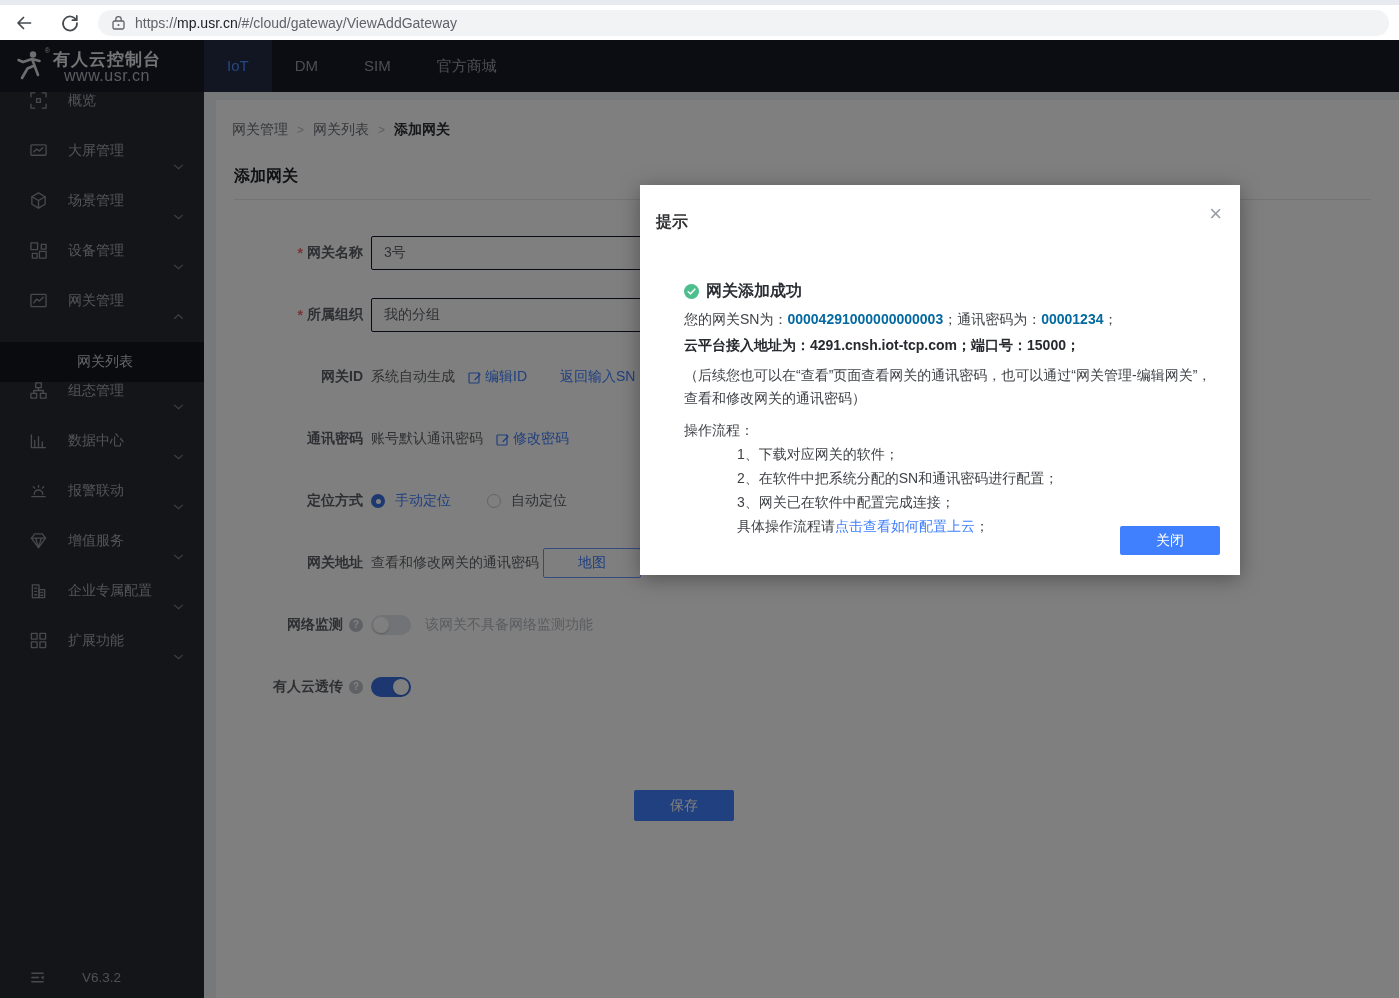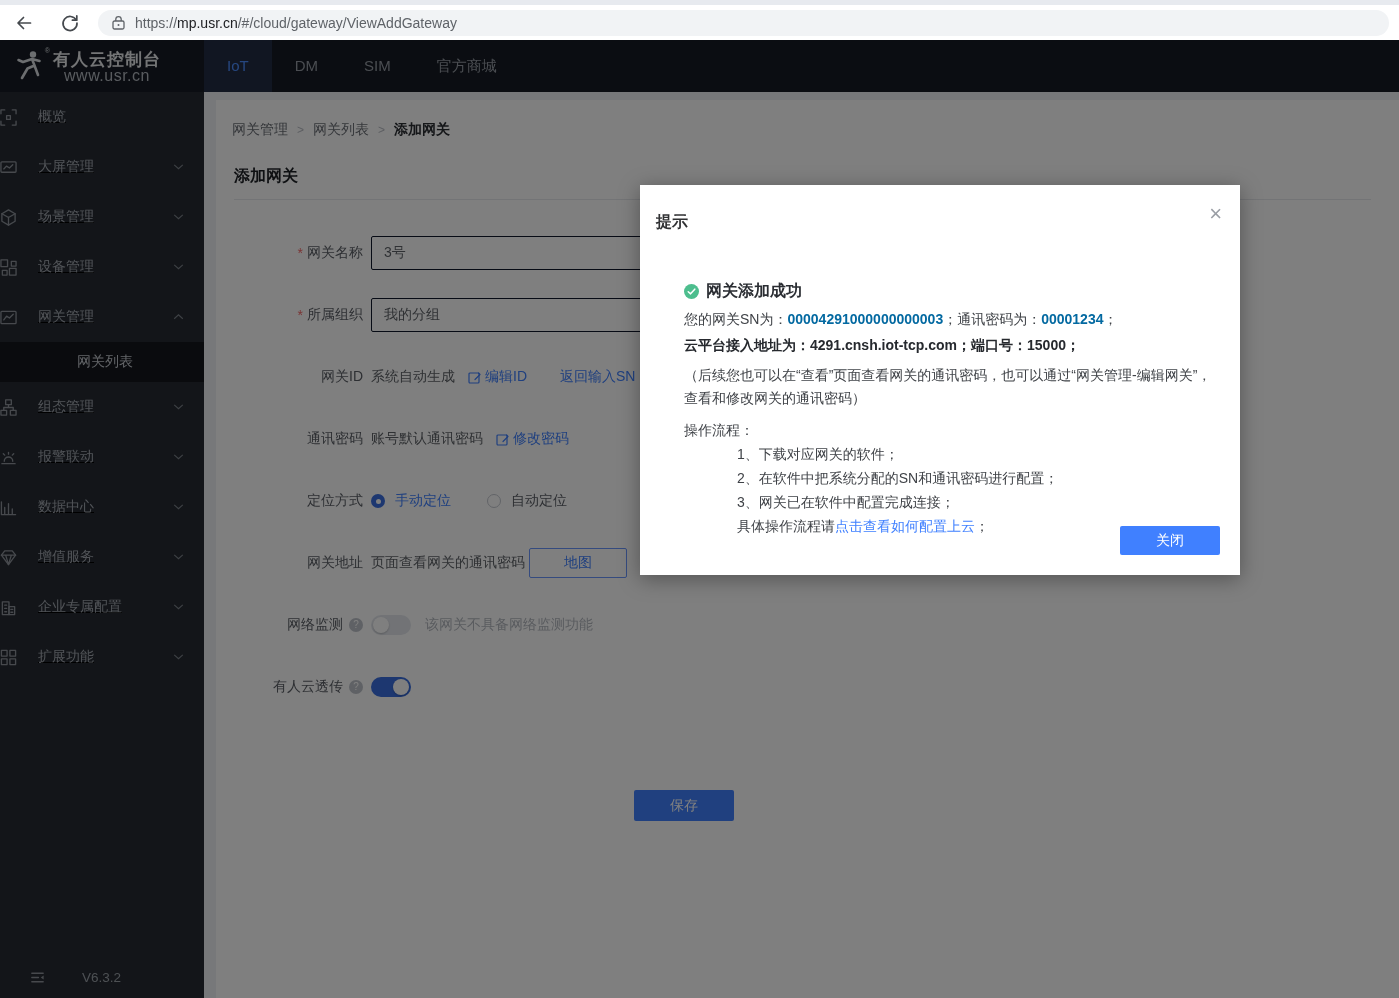--- a/index.html
+++ b/index.html
@@ -26,21 +26,21 @@
   .brand .logo{width:32px;height:34px;margin-right:8px;position:relative;}
   .brand .reg{position:absolute;top:-2px;right:-5px;font-size:7px;color:#cdd1d6;}
   .brand-text{display:flex;flex-direction:column;align-items:center;}
   .brand-title{font-size:17px;font-weight:bold;color:#e8eaec;letter-spacing:1px;line-height:19px;}
   .brand-sub{font-size:16px;color:#b2b7be;line-height:13px;letter-spacing:.5px;}
   .tabs{display:flex;height:52px;}
   .tab{padding:0 23px;line-height:52px;font-size:15px;color:#969ba4;cursor:pointer;}
   .tab.active{background:#222d44;color:#4c8dff;}
   
   .sidebar{position:absolute;top:52px;left:0;width:204px;bottom:0;background:#262b33;}
-  .s-item{height:50px;display:flex;align-items:center;position:relative;cursor:pointer;text-decoration:underline;}
+  .s-item{height:50px;display:flex;position:relative;padding-left:30px;cursor:pointer;}
   .s-item .s-ico{width:17px;height:17px;flex:0 0 auto;}
   .s-ico svg{display:block;stroke:#8e939b;fill:none;stroke-width:1.4;stroke-linecap:round;stroke-linejoin:round;}
   .s-item .s-label{margin-left:21px;font-size:14px;color:#a2a7af;}
   .s-item .chev{position:absolute;right:20px;top:50%;margin-top:-3px;}
   .chev svg{display:block;stroke:#7d828a;fill:none;stroke-width:1.3;}
   .s-sub{height:40px;background:#14171d;display:flex;align-items:center;cursor:pointer;}
   .s-sub .s-label{margin-left:77px;font-size:14px;color:#c6cad0;}
   .s-bottom{position:absolute;left:0;right:0;bottom:0;height:42px;display:flex;align-items:center;}
   .s-bottom .collapse{width:17px;height:17px;margin-left:29px;cursor:pointer;}
   .s-bottom .collapse svg{display:block;stroke:#8e939b;fill:none;stroke-width:1.5;stroke-linecap:round;}
@@ -51,21 +51,21 @@
   .panel{background:#fff;width:100%;height:100%;position:relative;box-sizing:border-box;}
   .crumbs{position:absolute;top:21px;left:16px;font-size:14px;color:#6b6f76;display:flex;align-items:center;}
   .crumbs .sep{margin:0 9px;color:#b9bdc4;font-size:12px;}
   .crumbs .cur{color:#2b2e33;font-weight:bold;}
   .crumbs .lnk{cursor:pointer;}
   .page-title{position:absolute;top:66px;left:18px;font-size:16px;font-weight:bold;color:#1d2025;}
   .title-divider{position:absolute;top:99px;left:18px;right:28px;border-top:1px solid #e6e8ec;}
   .panel-form{position:absolute;top:136px;left:0;right:0;}
   .frow{display:flex;align-items:center;min-height:34px;margin-bottom:28px;}
   .flabel{width:147px;flex:0 0 auto;text-align:right;font-size:14px;color:#5b5f66;
-    display:flex;justify-content:flex-end;align-items:center;}
+    display:flex;justify-content:flex-end;align-items:center;font-weight:bold;}
   .req::before{content:"*";color:#f56c6c;margin-right:4px;font-size:14px;}
   .ffield{margin-left:8px;display:flex;align-items:center;}
   .inputbox{width:380px;height:34px;border:1px solid #0f172a;border-radius:2px;background:#fff;
     display:flex;align-items:center;padding:2px 12px;font-size:14px;color:#5f6368;box-sizing:border-box;cursor:text;}
   .ftext{font-size:14px;color:#5f6368;}
   .flink{font-size:14px;color:#4080ff;cursor:pointer;display:flex;align-items:center;}
   .flink .pen{width:13px;height:13px;margin-right:4px;}
   .pen svg{display:block;stroke:#4080ff;fill:none;stroke-width:1.2;stroke-linecap:round;}
   .radio{width:14px;height:14px;border-radius:50%;box-sizing:border-box;position:relative;cursor:pointer;flex:0 0 auto;}
   .radio.on{background:#3a6fe0;}
@@ -247,37 +247,37 @@
       <span class="s-label">组态管理</span>
       <span class="chev">
           <svg viewBox="0 0 12 7" width="11" height="6">
             <polyline points="1,1 6,5.5 11,1"></polyline>
           </svg>
         </span>
     </div>
     <div class="s-item">
       <span class="s-ico">
         <svg viewBox="0 0 18 18" width="17" height="17">
+            <path d="M1.5 3v13.5H16.5 M5 16V9 M9 16V5 M13 16v-5.5"></path>
+          </svg>
+      </span>
+      <span class="s-label">数据中心</span>
+      <span class="chev">
+          <svg viewBox="0 0 12 7" width="11" height="6">
+            <polyline points="1,1 6,5.5 11,1"></polyline>
+          </svg>
+        </span>
+    </div>
+    <div class="s-item">
+      <span class="s-ico">
+        <svg viewBox="0 0 18 18" width="17" height="17">
             <path d="M4.5 13a4.5 4.5 0 0 1 9 0 M2 15.5h14 M9 3.5V5.5 M3.5 5 5 6.5 M14.5 5 13 6.5"></path>
           </svg>
       </span>
       <span class="s-label">报警联动</span>
-      <span class="chev">
-          <svg viewBox="0 0 12 7" width="11" height="6">
-            <polyline points="1,1 6,5.5 11,1"></polyline>
-          </svg>
-        </span>
-    </div>
-    <div class="s-item">
-      <span class="s-ico">
-        <svg viewBox="0 0 18 18" width="17" height="17">
-            <path d="M1.5 3v13.5H16.5 M5 16V9 M9 16V5 M13 16v-5.5"></path>
-          </svg>
-      </span>
-      <span class="s-label">数据中心</span>
       <span class="chev">
           <svg viewBox="0 0 12 7" width="11" height="6">
             <polyline points="1,1 6,5.5 11,1"></polyline>
           </svg>
         </span>
     </div>
     <div class="s-item">
       <span class="s-ico">
         <svg viewBox="0 0 18 18" width="17" height="17">
             <polygon points="5,2 13,2 16.5,6.5 9,16.5 1.5,6.5"></polygon>
@@ -396,21 +396,21 @@
           <span class="ffield">
             <span class="radio on"></span>
             <span class="radio-label sel">手动定位</span>
             <span class="radio off" style="margin-left:36px;"></span>
             <span class="radio-label unsel">自动定位</span>
           </span>
         </div>
         <div class="frow">
           <span class="flabel">网关地址</span>
           <span class="ffield">
-            <span class="ftext">页面查看网关的通讯密码</span>
+            <span class="ftext">查看和修改网关的通讯密码</span>
             <span class="btn-outline" style="width:98px;margin-left:4px;">地图</span>
           </span>
         </div>
         <div class="frow">
           <span class="flabel">
               <span>网络监测</span>
               <span class="q-icon"></span>
             </span>
           <span class="ffield">
             <span class="switch off">

